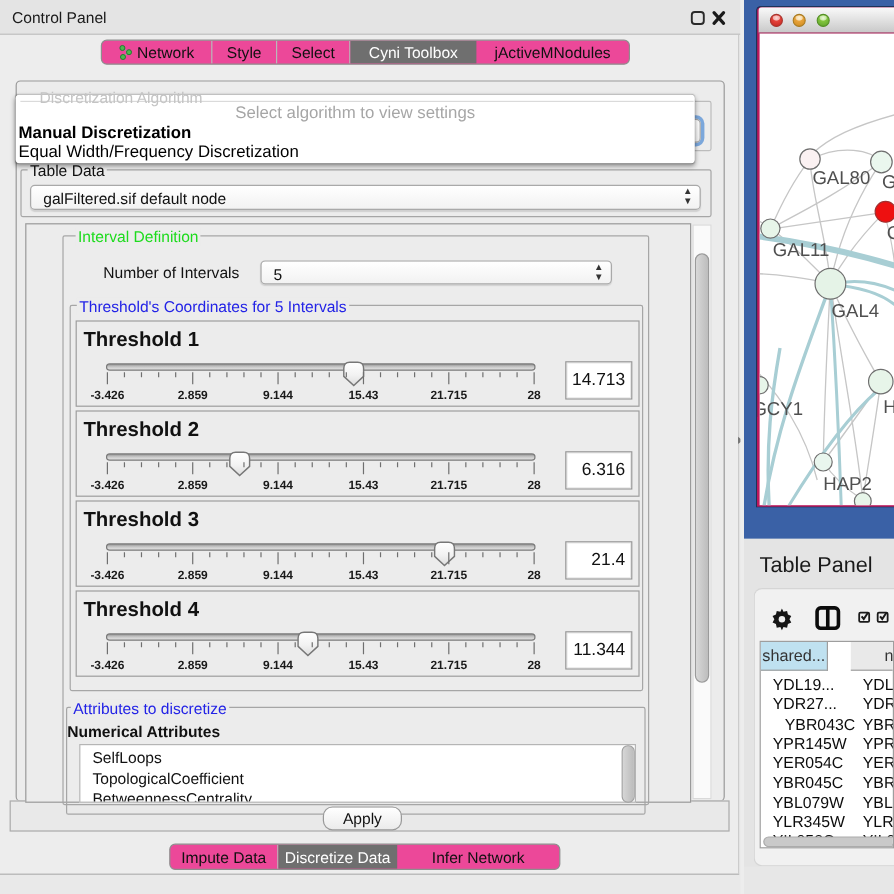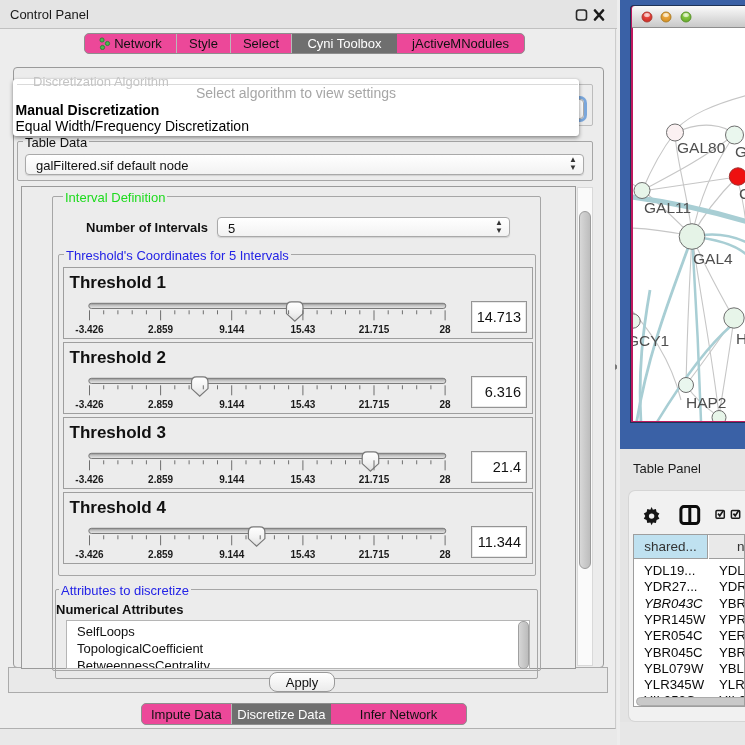--- a/index.html
+++ b/index.html
@@ -119,21 +119,21 @@
   </div>
 
   <div class="abs" style="left:21px; top:186px; width:555px; height:482.5px; border:1px solid #9a9a9a; background:#ececec;"></div>
 
   <div class="abs" style="left:577px; top:187px; width:16px; height:479px; background:#fafafa; border:1px solid #d9d9d9;"></div>
   <div class="abs" style="left:578.5px; top:211px; width:12px; height:358px; background:linear-gradient(90deg,#d8d8d8,#bdbdbd); border:1px solid #9b9b9b; border-radius:6px;"></div>
 
   <div class="grp" style="left:52px; top:196px; width:489px; height:475px;"></div>
   <div class="grplabel" style="left:63px; top:190px; color:#1ddb1d;">Interval Definition</div>
 
-  <div class="abs" style="left:86px; top:220px; font-size:13px; font-weight:bold; color:#111;">Number of Intervals</div>
+  <div class="abs" style="left:86px; top:220px; font-size:13px; font-weight:normal; color:#111;">Number of Intervals</div>
   <div class="combo" style="left:217px; top:217px; width:293px; height:20px;">
     <div class="cv">5</div>
     <div class="arr">▲<br>▼</div>
   </div>
 
   <div class="grp" style="left:58px; top:254px; width:478px; height:322px;"></div>
   <div class="grplabel" style="left:64px; top:248px; color:#2323e6;">Threshold's Coordinates for 5 Intervals</div>
 
   <div class="tpanel" style="top:267px;">
     <div class="tt">Threshold 1</div>
@@ -356,47 +356,47 @@
  <text x="60" y="236">GAL4</text>
  <text x="-6" y="318">GCY1</text>
  <text x="103" y="316">H</text>
  <text x="53" y="380">HAP2</text>
 </g>
 </svg>
     </div>
   </div>
 
   <div class="abs" id="tablepanelzone"></div>
-  <div class="abs" style="left:633px; top:461px; font-size:13px; color:#1a1a1a;">Table Panel</div>
+  <div class="abs" style="left:633px; top:461px; font-size:18px; color:#1a1a1a;">Table Panel</div>
   <div class="abs" id="tpinner" style="left:628px; top:490px; width:117px; height:232px;"></div>
 
   <svg class="abs" style="left:642px; top:502px;" width="103" height="24" viewBox="0 0 103 24">
     <g fill="#161616">
       <path d="M9.6,5.0 l1.3,2.8 3.0,-0.7 0.7,3.0 2.8,1.3 -1.5,2.7 1.5,2.7 -2.8,1.3 -0.7,3.0 -3.0,-0.7 -1.3,2.8 -1.3,-2.8 -3.0,0.7 -0.7,-3.0 -2.8,-1.3 1.5,-2.7 -1.5,-2.7 2.8,-1.3 0.7,-3.0 3.0,0.7 z"></path>
       <circle cx="9.6" cy="14.1" r="2.7" fill="#efefef"></circle>
     </g>
     <rect x="38.9" y="4.6" width="17.8" height="17" rx="3" fill="none" stroke="#0c0c0c" stroke-width="3"></rect>
     <line x1="47.8" y1="4.6" x2="47.8" y2="21.6" stroke="#0c0c0c" stroke-width="3"></line>
     <g stroke="#1a1a1a" fill="none">
       <rect x="74.0" y="8.6" width="8.3" height="7.6" rx="1" stroke-width="1.5"></rect>
       <rect x="89.4" y="8.6" width="8.3" height="7.6" rx="1" stroke-width="1.5"></rect>
       <path d="M76.0,11.6 l1.8,2.2 3.6,-5.4" stroke-width="1.7"></path>
       <path d="M91.4,11.6 l1.8,2.2 3.6,-5.4" stroke-width="1.7"></path>
     </g>
   </svg>
 
   <div class="abs" style="left:633px; top:534px; width:112px; height:173px; border:1px solid #9e9e9e; background:#ffffff; overflow:hidden;">
-    <div style="position:absolute; left:0; top:0; width:74px; height:24px; background:#bfe1f0; border-right:1px solid #9e9e9e; border-bottom:1px solid #9e9e9e; font-size:13.5px; color:#333; text-align:center; padding-top:4px;">shared...</div>
+    <div style="position:absolute; left:0; top:0; width:56px; height:24px; background:#bfe1f0; border-right:1px solid #9e9e9e; border-bottom:1px solid #9e9e9e; font-size:13.5px; color:#333; text-align:center; padding-top:4px;">shared...</div>
     <div style="position:absolute; left:75px; top:0; right:0; height:24px; background:#e9e9e9; border-bottom:1px solid #9e9e9e; font-size:13.5px; color:#333; padding:4px 0 0 28px;">na</div>
     <div id="tablerows" style="position:absolute; left:0; top:27px; width:300px; font-size:13.2px; color:#0c0c0c;">
         <span style="position:absolute; left:10px; top:1.0px;">YDL19...</span>
         <span style="position:absolute; left:85px; top:1.0px;">YDL1</span>
         <span style="position:absolute; left:10px; top:17.3px;">YDR27...</span>
         <span style="position:absolute; left:85px; top:17.3px;">YDR2</span>
-        <span style="position:absolute; left:10px; top:33.6px;font-style:italic;">YBR043C</span>
+        <span style="position:absolute; left:20px; top:33.6px;">YBR043C</span>
         <span style="position:absolute; left:85px; top:33.6px;">YBR0</span>
         <span style="position:absolute; left:10px; top:49.9px;">YPR145W</span>
         <span style="position:absolute; left:85px; top:49.9px;">YPR1</span>
         <span style="position:absolute; left:10px; top:66.2px;">YER054C</span>
         <span style="position:absolute; left:85px; top:66.2px;">YER0</span>
         <span style="position:absolute; left:10px; top:82.5px;">YBR045C</span>
         <span style="position:absolute; left:85px; top:82.5px;">YBR0</span>
         <span style="position:absolute; left:10px; top:98.8px;">YBL079W</span>
         <span style="position:absolute; left:85px; top:98.8px;">YBL0</span>
         <span style="position:absolute; left:10px; top:115.1px;">YLR345W</span>

